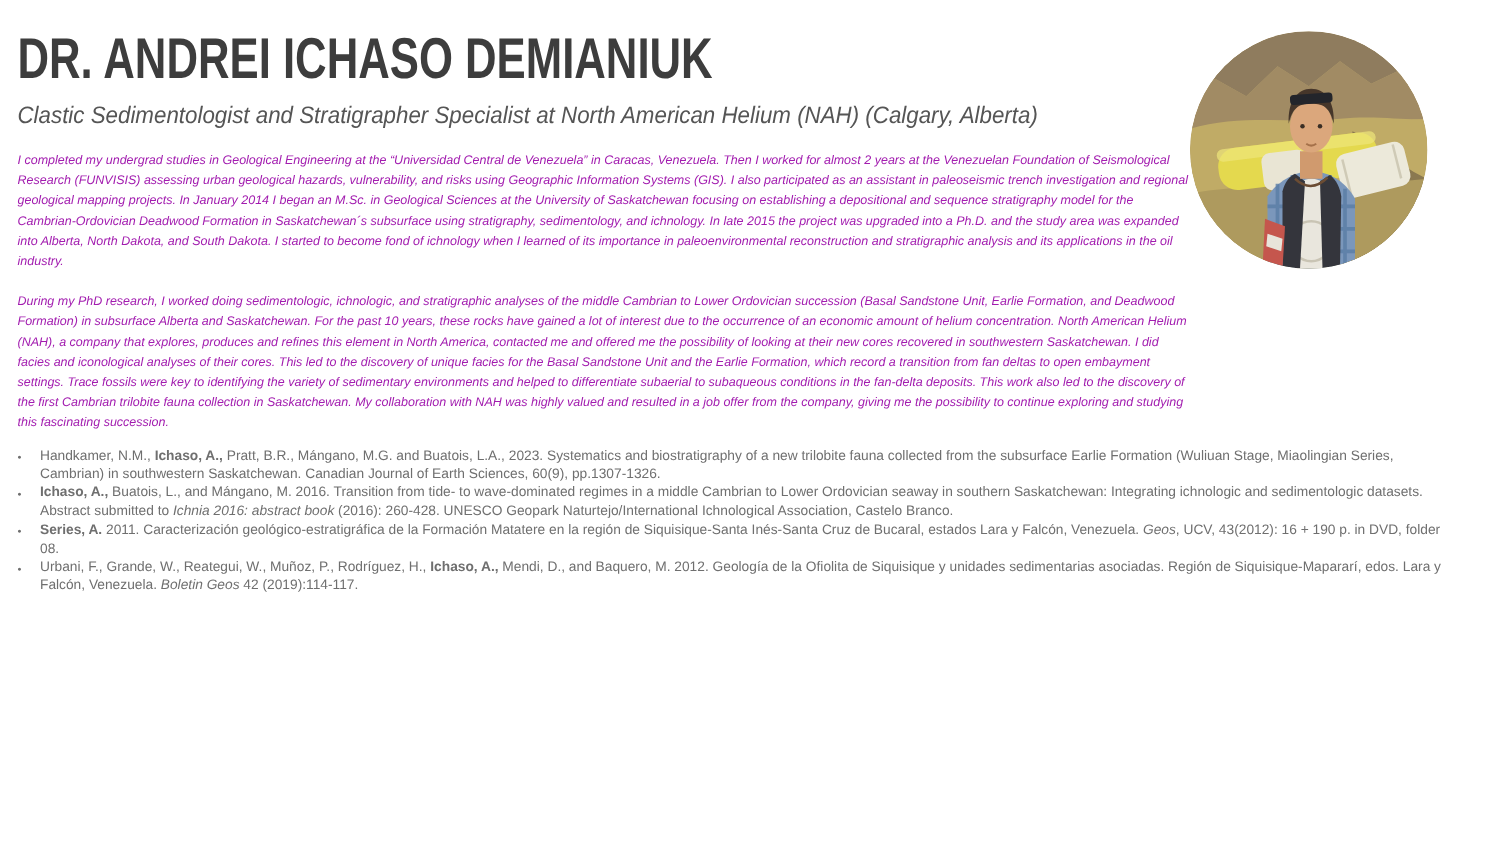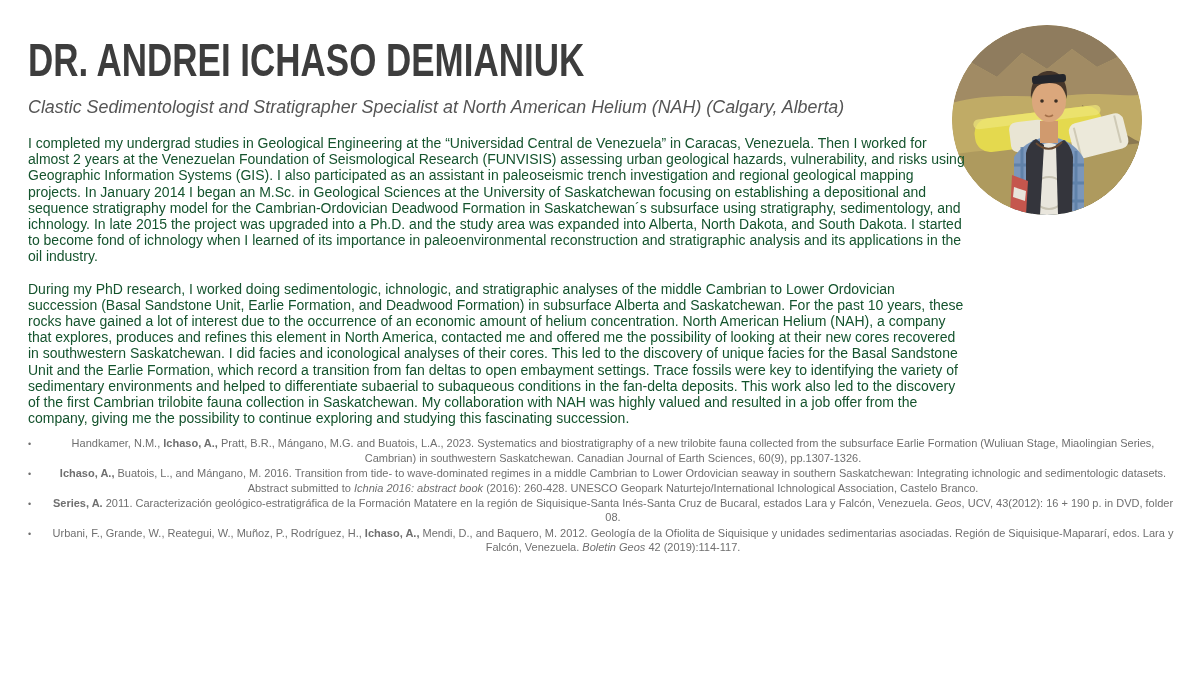--- a/index.html
+++ b/index.html
@@ -1,34 +1,34 @@
 <!DOCTYPE html>
 <html><head>
 <meta charset="utf-8">
 <style>
   html,body{margin:0;padding:0;background:#fff;}
   .page{position:relative;width:1200px;height:675px;background:#ffffff;overflow:hidden;
         font-family:"Liberation Sans",sans-serif;color:#595959;}
-  .content{position:absolute;left:28px;top:20px;width:1152px;margin-top:14px;}
+  .content{position:absolute;left:14px;top:20px;width:1152px;}
   .name{font-size:46px;font-weight:700;color:#3d3d3d;letter-spacing:0px;white-space:nowrap;
         transform:scaleX(0.76);transform-origin:0 50%;margin:0;line-height:52px;
         font-family:"Liberation Sans",sans-serif;}
   .subtitle{margin-top:10px;width:900px;font-style:italic;font-size:19px;line-height:22px;
         color:#555555;transform:scaleX(0.94);transform-origin:0 0;}
-  .body{font-size:14px;line-height:16.2px;color:#14532d;width:938px;margin:0;}
+  .body{font-size:10px;line-height:16.2px;color:#a21caf;width:938px;margin:0;font-style:italic;}
   .p1{margin-top:17px;}
   .p2{margin-top:16px;}
   .meta{margin-top:22px;}
   .meta2{margin-top:17px;}
   .u{text-decoration:underline;}
   .pubhead{margin-top:18px;}
   .publist{list-style:none;margin:10px 0 0 0;padding:0;width:1152px;}
   .publist li{display:flex;font-size:11px;line-height:14.4px;color:#6f6f6f;margin-bottom:1px;}
   .bullet{flex:0 0 10px;width:10px;text-align:left;font-size:9px;padding-top:1px;}
-  .pub-text{flex:1;padding-left:8px;text-align:center;}
+  .pub-text{flex:1;padding-left:8px;}
   .b{font-weight:700;}
   .i{font-style:italic;}
   .photo-wrap{position:absolute;top:25px;right:58px;width:190px;height:190px;border-radius:50%;
         overflow:hidden;}
   .photo-wrap svg{display:block;}
 </style>
 </head>
 <body>
 
 <div class="page">

